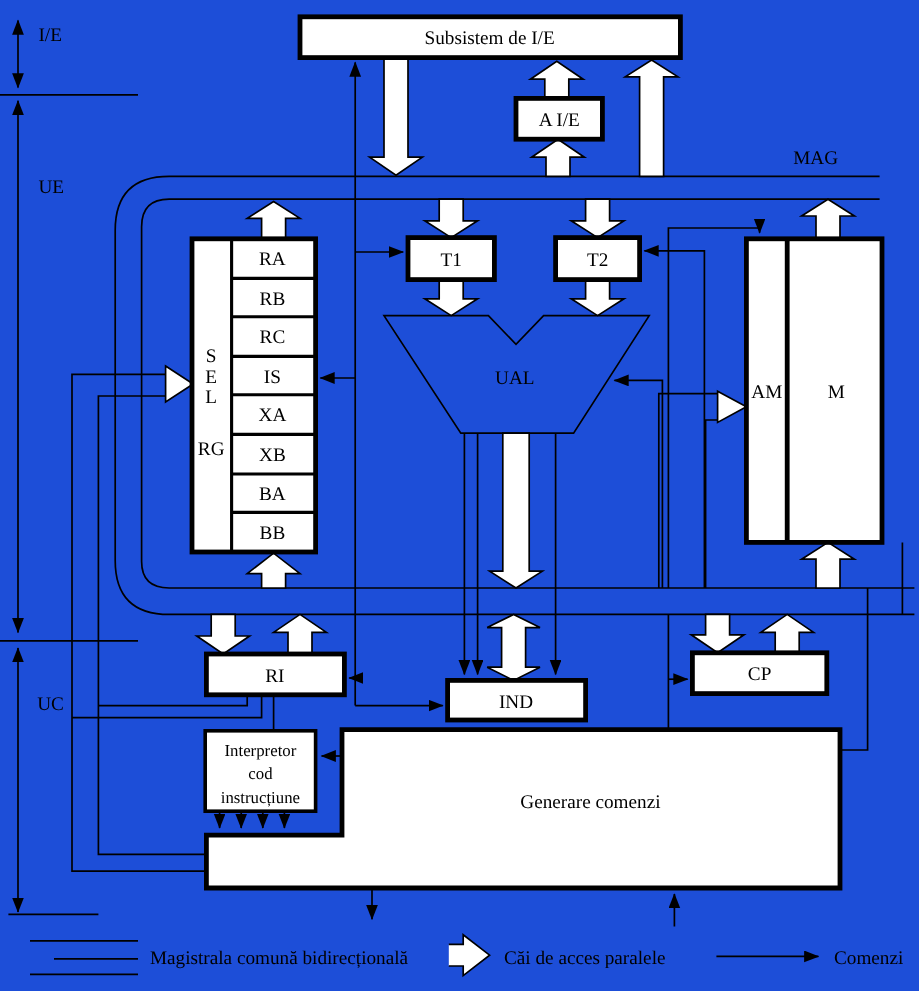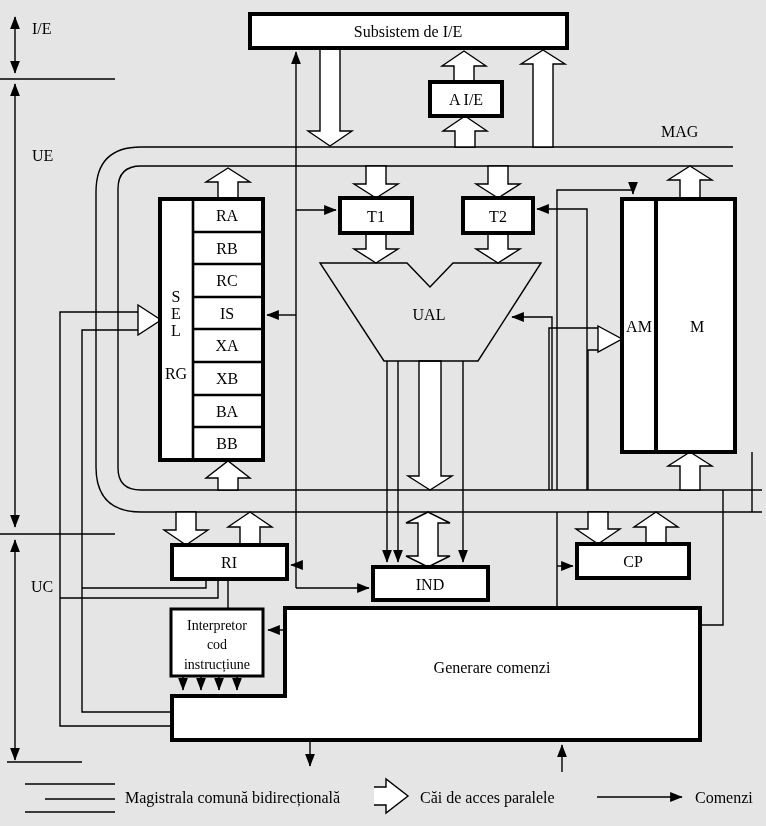--- a/index.html
+++ b/index.html
@@ -1,16 +1,16 @@
 <!DOCTYPE html>
 <html><head>
 <meta charset="utf-8">
 <style>
   html,body{margin:0;padding:0;background:#ffffff;}
-  .stage{position:relative;width:766px;height:826px;background:#e5e5e5;overflow:hidden;
+  .stage{position:relative;width:766px;height:826px;background:#1d4ed8;overflow:hidden;
          font-family:"Liberation Serif","DejaVu Serif",serif;}
   svg{display:block}
   text{fill:#000000;font-family:"Liberation Serif","DejaVu Serif",serif;}
   .lbl{font-size:16px;}
   .lbl-s{font-size:14px;}
   .thin{stroke:#000;stroke-width:1.4;fill:none;}
   .thick{stroke:#000;stroke-width:4;fill:#fff;}
   .med{stroke:#000;stroke-width:2.6;fill:none;}
   .hollow{stroke:#000;stroke-width:1.4;fill:#fff;}
 </style>

